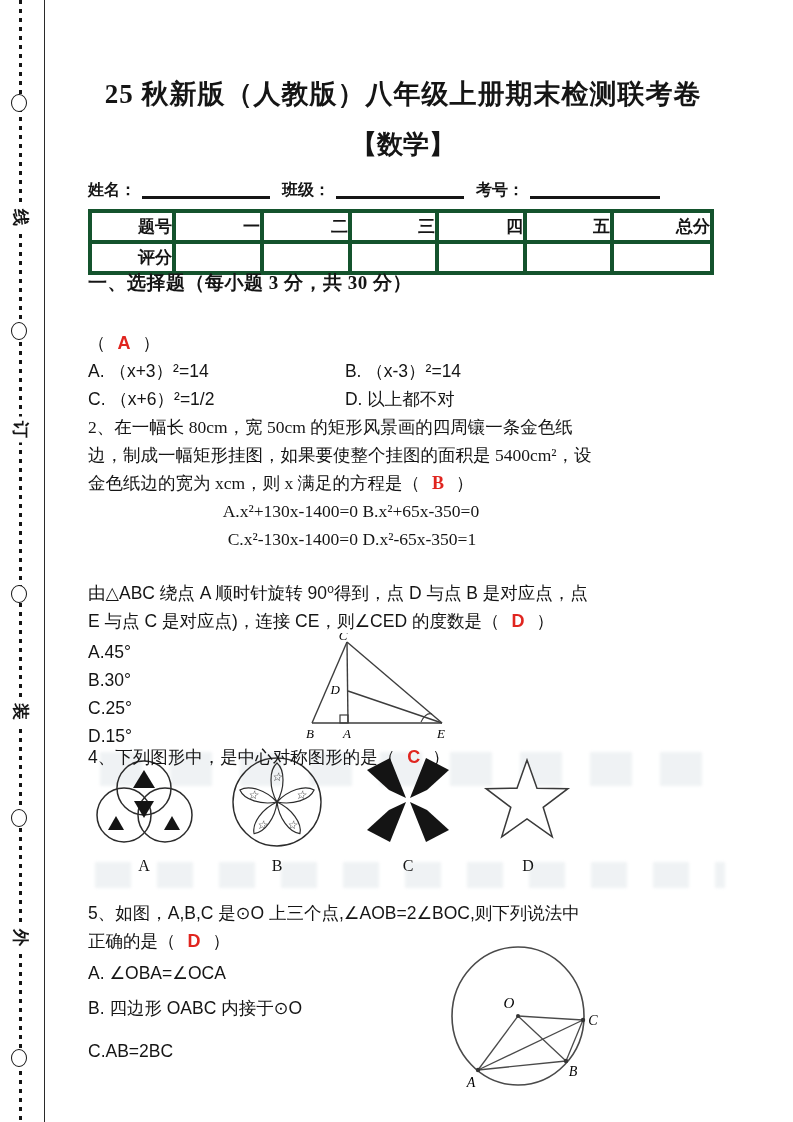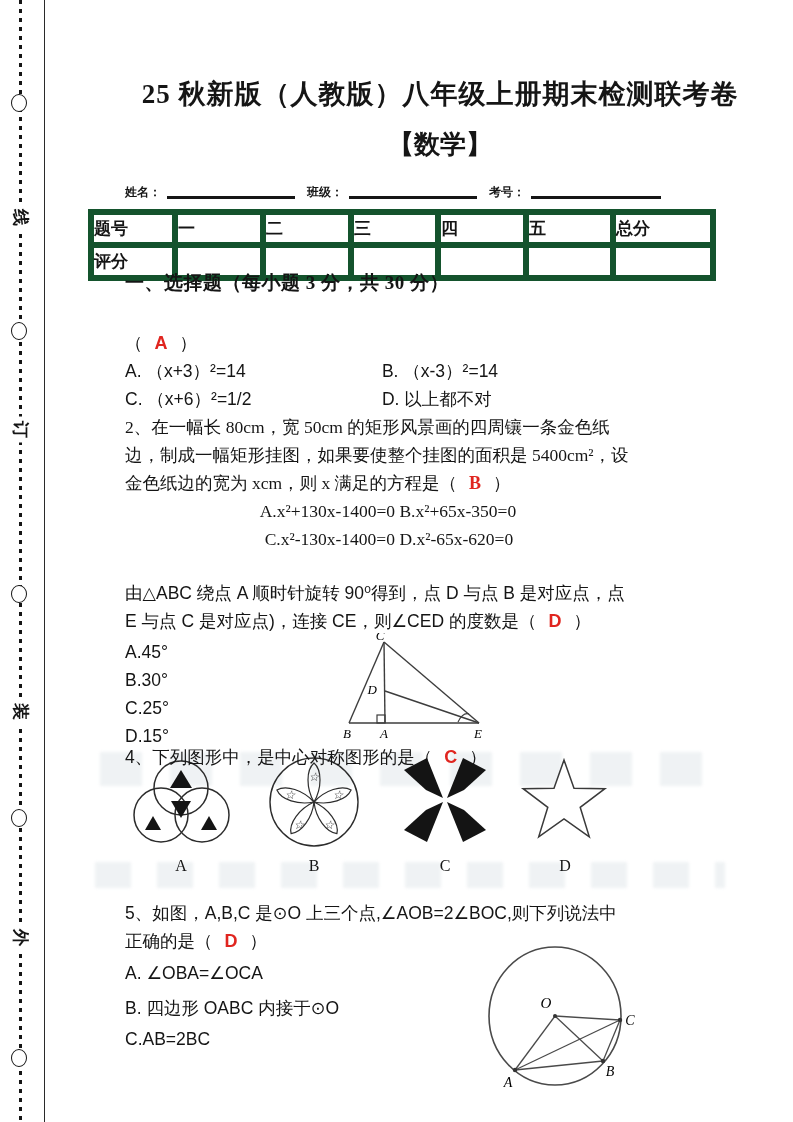--- a/index.html
+++ b/index.html
@@ -16,32 +16,32 @@
   .ring { position:absolute; left:11px; width:14px; height:16px; border:1.7px solid #151515;
     border-radius:50%; background:#fff; }
   .bchar { position:absolute; left:7px; width:26px; text-align:center;
     font-size:17px; font-weight:bold; background:#fff; padding:3px 0;
     transform:rotate(90deg); font-family:"Liberation Serif",serif; }
   
   .wm { position:absolute; opacity:.16; filter:blur(1.5px); z-index:0;
     color:#7e93a0; font-size:26px; letter-spacing:6px; white-space:nowrap; overflow:hidden; }
   
   .sheet { position:absolute; left:88px; top:0; width:630px; z-index:1; }
-  .blk { position:absolute; left:0; width:630px;margin-left:37px; }
+  .blk { position:absolute; left:0; width:630px; }
   .page-title { top:76px; text-align:center; font-size:27px; font-weight:bold;
     letter-spacing:1px; font-family:"Liberation Serif",serif; }
   .subject-title { top:127px; text-align:center; font-size:26px; font-weight:bold;
     font-family:"Liberation Serif",serif; }
-  .info-line { top:176px; font-size:12px; font-weight:bold;
+  .info-line { top:176px; font-size:16px; font-weight:bold;
     font-family:"Liberation Serif",serif; display:flex; align-items:flex-end; }
   .blank { display:inline-block; width:128px; border-bottom:3px solid #151515;
     height:20px; margin:0 12px 2px 6px; }
   table.score { position:absolute; top:209px; left:0; border-collapse:collapse;
     table-layout:fixed; width:622px; font-family:"Liberation Serif",serif; }
-  table.score td { border:6px solid #14532d; height:27px; text-align:left;
+  table.score td { border:4px solid #14532d; height:27px; text-align:right;
     font-size:17px; font-weight:bold; padding:0; }
   .section-heading { top:270px; font-size:19px; font-weight:bold;
     font-family:"Liberation Serif",serif; letter-spacing:.5px; }
   .q { font-size:17.5px; line-height:28px; }
   .qline { position:absolute; left:0; white-space:nowrap; }
   .red { color:#e0251f; font-weight:bold; font-size:18px; padding:0 12px; }
   .opt2 { display:inline-block; }
   .w248 { width:252px; } .w270 { width:270px;text-align:right; }
   .figsvg { position:absolute; }
   .figrow { position:absolute; display:flex; }
@@ -135,21 +135,21 @@
     <div class="qline" style="top:28px">边，制成一幅矩形挂图，如果要使整个挂图的面积是 5400cm²，设</div>
     <div class="qline" style="top:56px">
       <span>金色纸边的宽为 xcm，则 x 满足的方程是</span><span>（</span><span class="red">B</span><span>）</span>
     </div>
     <div class="qline" style="top:84px">
       <span class="opt2 w270">A.x²+130x-1400=0</span>
       <span class="opt2">B.x²+65x-350=0</span>
     </div>
     <div class="qline" style="top:112px">
       <span class="opt2 w270">C.x²-130x-1400=0</span>
-      <span class="opt2">D.x²-65x-620=0</span>
+      <span class="opt2">D.x²-65x-350=1</span>
     </div>
   </div>
 
   <div class="blk q" style="top:551px; height:192px;">
     <div class="qline" style="top:28px">由△ABC 绕点 A 顺时针旋转 90⁰得到，点 D 与点 B 是对应点，点</div>
     <div class="qline" style="top:56px">
       <span>E 与点 C 是对应点)，连接 CE，则∠CED 的度数是</span><span>（</span><span class="red">D</span><span>）</span>
     </div>
     <div class="qline" style="top:87px">A.45°</div>
     <div class="qline" style="top:115px">B.30°</div>
@@ -235,21 +235,21 @@
     </div>
   </div>
 
   <div class="blk q" style="top:899px; height:220px;">
     <div class="qline" style="top:0">5、如图，A,B,C 是⊙O 上三个点,∠AOB=2∠BOC,则下列说法中</div>
     <div class="qline" style="top:60px">A. ∠OBA=∠OCA</div>
     <div class="qline" style="top:28px">
       <span>正确的是</span><span>（</span><span class="red">D</span><span>）</span>
     </div>
     <div class="qline" style="top:95px">B. 四边形 OABC 内接于⊙O</div>
-    <div class="qline" style="top:126px">C.AB=2BC</div>
+    <div class="qline" style="top:138px">C.AB=2BC</div>
 
     <svg class="figsvg" style="left:357px; top:36px;" width="200" height="182" viewBox="0 0 200 182">
       <ellipse cx="73" cy="81" rx="66" ry="69" stroke="#4a4a4a" stroke-width="1.6" fill="none"></ellipse>
       <g stroke="#4a4a4a" stroke-width="1.3" fill="none">
         <line x1="73" y1="81" x2="33" y2="135"></line>
         <line x1="73" y1="81" x2="121" y2="126"></line>
         <line x1="73" y1="81" x2="138" y2="85"></line>
         <line x1="33" y1="135" x2="121" y2="126"></line>
         <line x1="33" y1="135" x2="138" y2="85"></line>
         <line x1="121" y1="126" x2="138" y2="85"></line>

